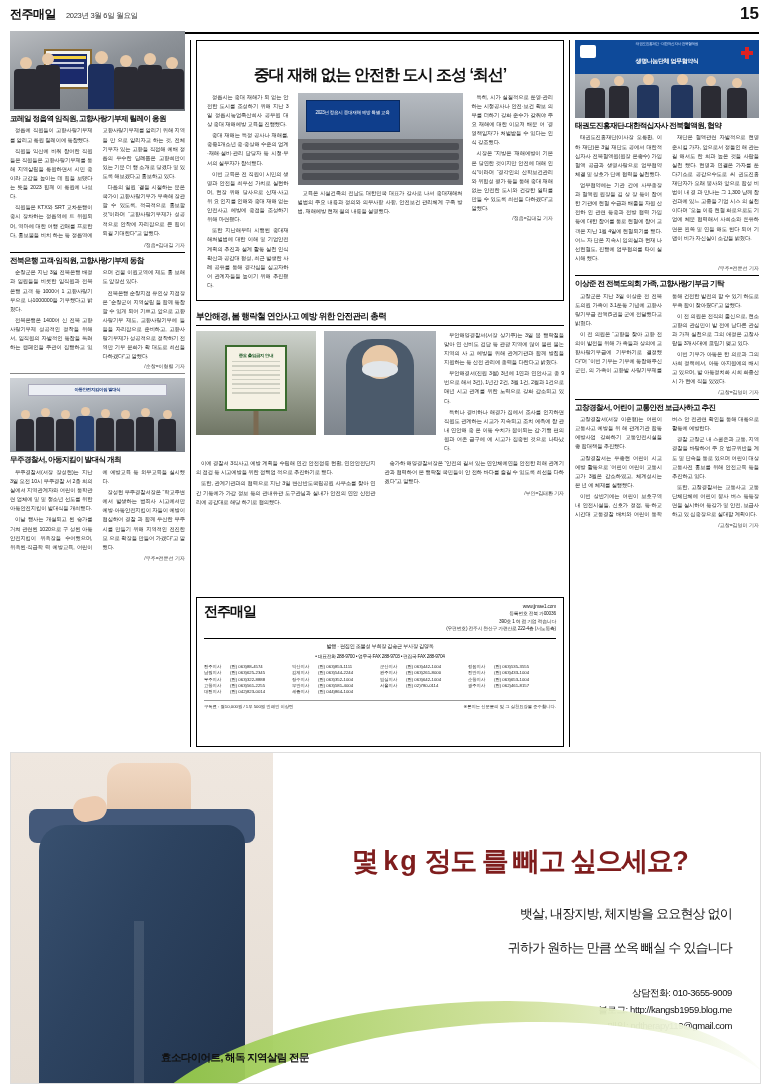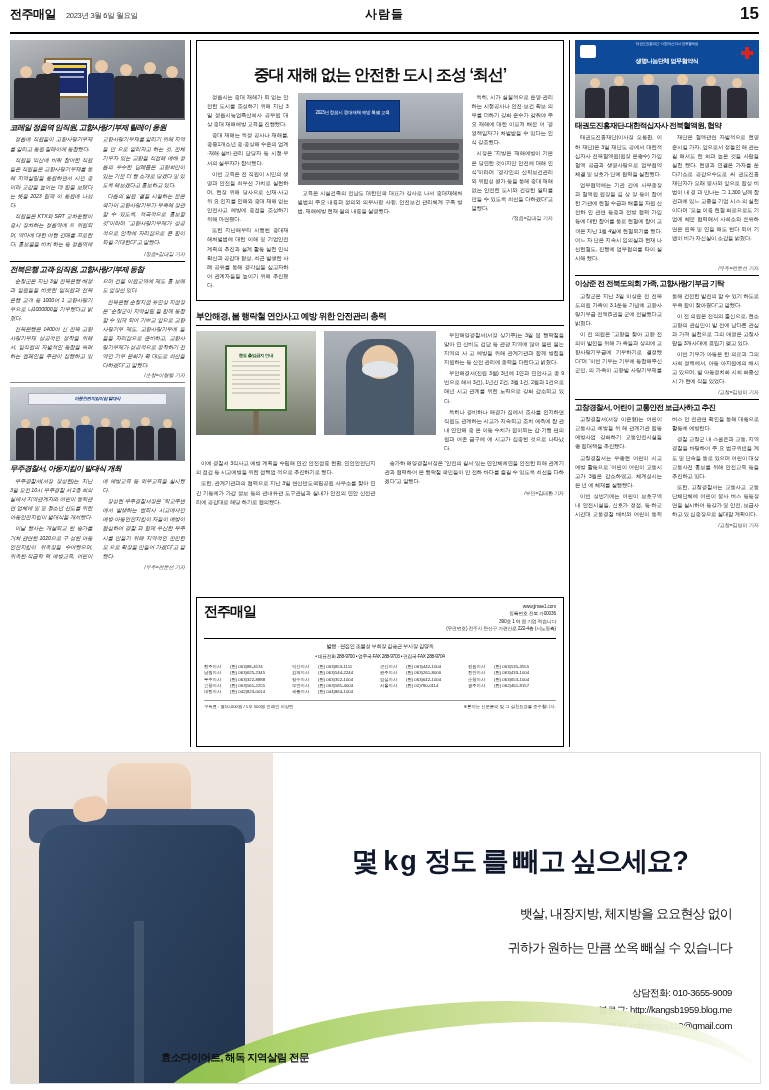--- a/index.html
+++ b/index.html
@@ -54,21 +54,21 @@
   .photo{
     background:#cfcfcf;position:relative;overflow:hidden;
   }
   .photo .ph-grad{
     position:absolute;inset:0;
     background:linear-gradient(160deg,#b9bcc0 0%,#8d9298 45%,#6f747a 100%);
   }
   .photo .ph-figs{position:absolute;inset:0;}
 
   
-  .c1{position:absolute;left:10px;top:40px;width:175px;font-style:italic;}
+  .c1{position:absolute;left:10px;top:31px;width:175px;}
   .c2{position:absolute;left:196px;top:40px;width:368px;}
   .c3{position:absolute;left:575px;top:40px;width:184px;}
 
   .divider-v{
     position:absolute;background:#000;width:0.7px;
   }
 
   
   .lead-hl{
     font-size:16px;font-weight:bold;text-align:center;letter-spacing:-1px;
@@ -204,21 +204,21 @@
     transform:rotate(-12deg);
   }
   .ad-right{position:absolute;left:268px;top:0;right:0;bottom:0;}
   .ad-l1{
     position:absolute;left:10px;top:44px;right:10px;text-align:center;
     font-size:27px;font-weight:bold;letter-spacing:-1.5px;color:#111;
   }
   .ad-l1 .big{color:#111;font-size:33px;}
   .ad-l2{
     position:absolute;left:10px;top:90px;right:10px;text-align:center;
-    font-size:27px;font-weight:bold;letter-spacing:-1.5px;color:#0f172a;
+    font-size:27px;font-weight:bold;letter-spacing:-1.5px;color:#7f1d1d;
   }
   .ad-l2 .kg{letter-spacing:2px;}
   .ad-l3{
     position:absolute;right:28px;top:152px;font-size:13px;letter-spacing:-0.8px;color:#111;
   }
   .ad-l4{
     position:absolute;right:28px;top:186px;font-size:13px;letter-spacing:-0.8px;color:#111;
   }
   .ad-contact{
     position:absolute;right:28px;top:232px;text-align:right;
@@ -242,21 +242,20 @@
 </head>
 <body>
 
 <div class="page">
 
   <div class="masthead">
     <div class="mh-left">
       <span class="mh-title">전주매일</span>
       <span class="mh-date">2023년 3월 6일 월요일</span>
     </div>
-    <div class="mh-center">사람들</div>
     <div class="mh-page">15</div>
   </div>
 
   <div class="divider-v" style="left:190px;top:40px;height:707px;"></div>
   <div class="divider-v" style="left:569px;top:40px;height:707px;"></div>
 
   <div class="c1">
 
     <div class="photo award-photo">
       <div class="ph-grad"></div>

